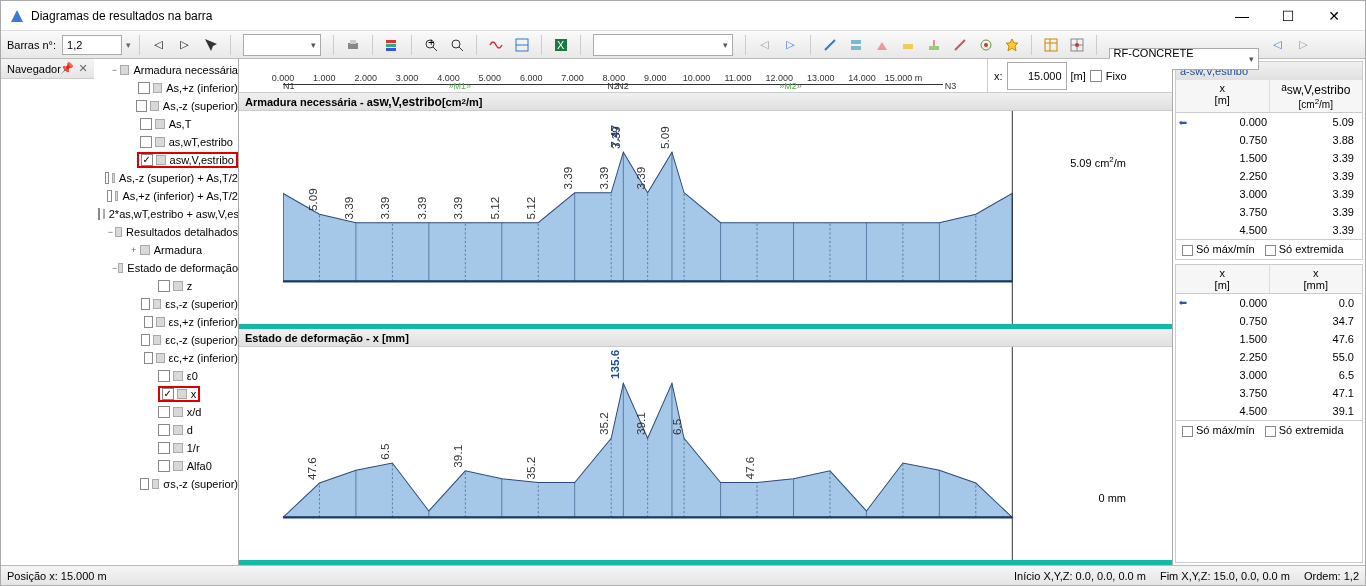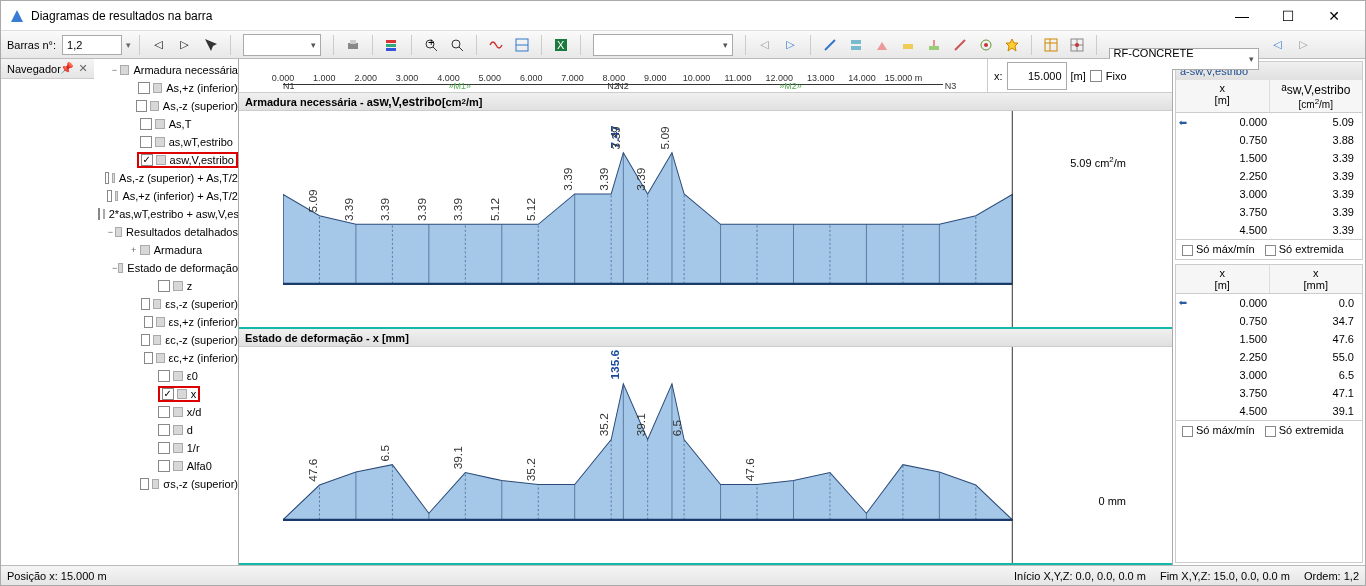--- a/index.html
+++ b/index.html
@@ -41,21 +41,21 @@
 .ruler-row { height: 34px; background: #fff; border-bottom: 1px solid #ccc; display: flex; }
 .ruler-pad { width: 44px; }
 .ruler { flex: 1; position: relative; }
 .ruler .ticks { position: absolute; left: 0; right: 44px; top: 14px; height: 12px; border-bottom: 1px solid #333; }
 .ruler .tick-lbl { position: absolute; top: 0; font-size: 9px; color: #333; transform: translateX(-50%); }
 .ruler .marker { position: absolute; top: 22px; font-size: 9px; }
 .ruler-side { width: 185px; display: flex; align-items: center; padding: 0 6px; gap: 4px; border-left: 1px solid #ccc; }
 .ruler-side input { width: 60px; height: 28px; border: 1px solid #aaa; text-align: right; padding: 0 4px; }
 .ruler-side .cb { width: 12px; height: 12px; border: 1px solid #888; }
 
-.diagram { flex: 1; position: relative; border-bottom: 2px solid #14b8a6; min-height: 0; text-align: right; }
+.diagram { flex: 1; position: relative; border-bottom: 5px solid #14b8a6; min-height: 0; text-align: right; }
 .diag-title { height: 18px; background: linear-gradient(#f0f0f0,#e0e0e0); border-bottom: 1px solid #ccc; display: flex; align-items: center; padding: 0 6px; font-size: 11px; font-weight: bold; }
 .diag-canvas { position: absolute; left: 44px; right: 140px; top: 18px; bottom: 0; }
 .diag-canvas svg { width: 100%; height: 100%; }
 .diag-right-lbl { position: absolute; right: 46px; font-size: 11px; }
 
 .right-panel { width: 193px; background: #fff; border-left: 1px solid #aaa; display: flex; flex-direction: column; }
 .rp-section { border: 1px solid #ccc; margin: 2px; display: flex; flex-direction: column; }
 .rp-title { height: 18px; background: linear-gradient(#f0f0f0,#e0e0e0); padding: 0 4px; font-size: 11px; color: #1a4a8c; display: flex; align-items: center; }
 .rp-head { display: flex; border-bottom: 1px solid #ccc; }
 .rp-head .col { flex: 1; text-align: center; padding: 2px 0; font-size: 10px; background: #f6f6f6; border-right: 1px solid #ddd; }

